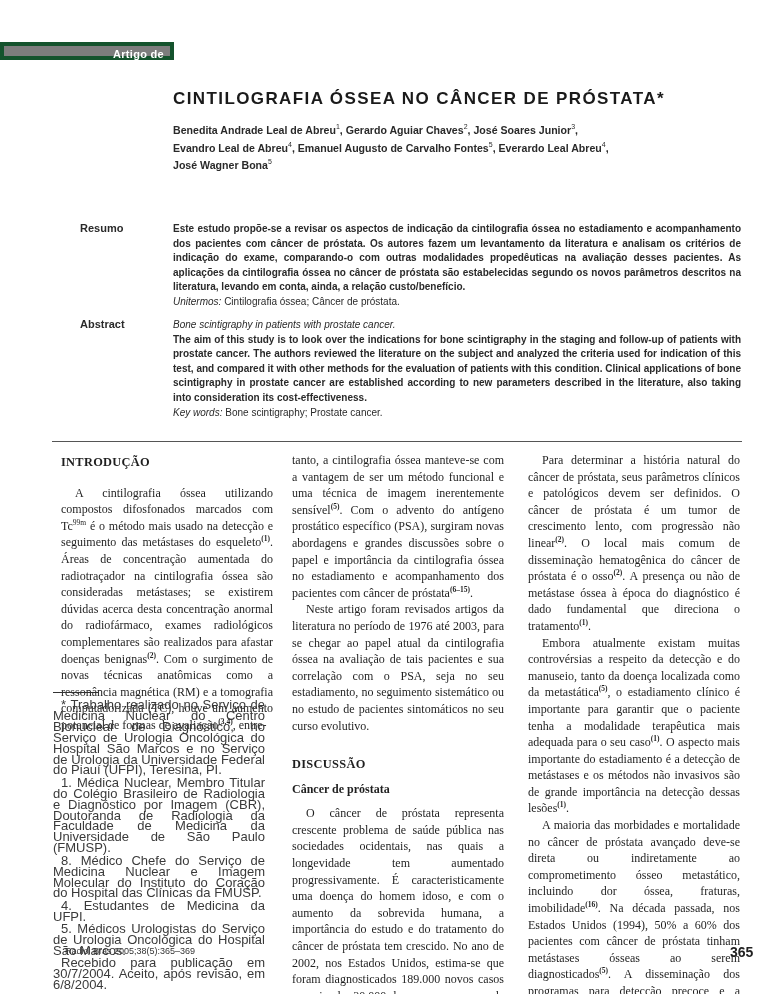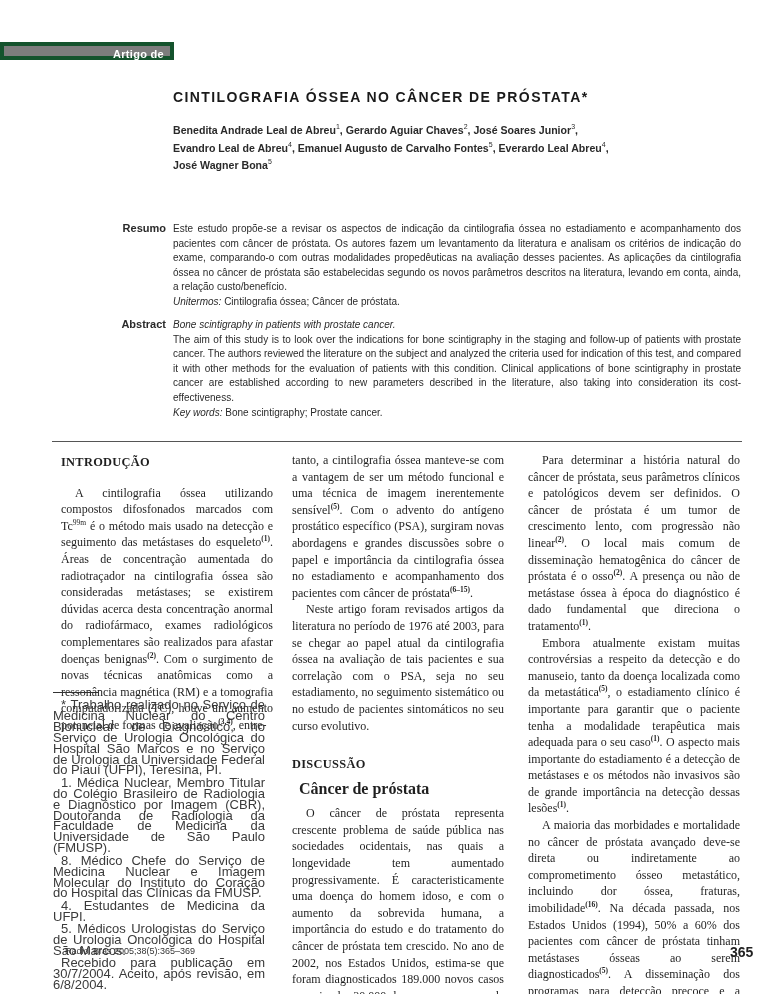--- a/index.html
+++ b/index.html
@@ -7,48 +7,48 @@
   body { position:relative; font-family:"Liberation Serif", serif; color:#1a1a1a; }
   .section-tab {
     position:absolute; left:0; top:42px; width:174px; height:18px;
     background:#7d7d7d; border:4px solid #14532d;
     color:#ffffff; font-family:"Liberation Sans", sans-serif; font-weight:bold;
     font-size:11px; line-height:16px; padding-left:109px; letter-spacing:0.3px;
   }
   .title {
     position:absolute; left:173px; top:89px;
     font-family:"Liberation Sans", sans-serif; font-weight:bold;
-    font-size:14px; letter-spacing:1.4px; color:#1a1a1a;
+    font-size:17px; letter-spacing:1.4px; color:#1a1a1a;
   }
   .authors {
     position:absolute; left:173px; top:122px; width:560px;
     font-family:"Liberation Sans", sans-serif; font-weight:bold;
     font-size:10.6px; line-height:17.5px; color:#2a2a2a;
   }
   .authors sup { font-size:7px; }
   .abs-block { position:absolute; left:80px; width:660px; font-family:"Liberation Sans", sans-serif; }
   .abs-label {
-    position:absolute; left:0; top:0; width:86px; text-align:right;
+    position:absolute; left:0; top:0; width:86px; text-align:left;
     font-weight:bold; font-size:11px; color:#2a2a2a;
   }
   .abs-body {
     position:absolute; left:93px; top:0; width:568px;
     font-size:10px; line-height:14.6px; color:#2a2a2a; text-align:justify;
   }
-  .abs-body .b { font-weight:normal; }
+  .abs-body .b { font-weight:bold; }
   .abs-body .it { font-style:italic; }
   .resumo { top:222px; }
   .abstract { top:318px; }
   .rule { position:absolute; left:52px; top:441px; width:690px; height:1px; background:#555; }
   .col { position:absolute; top:452px; width:212px; font-size:12px; line-height:16.6px; text-align:justify; color:#1f1f1f; }
   .col1 { left:53px;margin-left:8px; }
   .col2 { left:292px; top:452px; }
   .col3 { left:528px; }
   .col h2 { font-size:12.4px; font-weight:bold; letter-spacing:0.3px; margin:2px 0 14px 0; }
-  .col h3 { font-size:16px; font-weight:bold; margin:6px 0 8px 7px; }
+  .col h3 { font-size:12px; font-weight:bold; margin:6px 0 8px 0; }
   .col p { text-indent:14px; }
   .col p.noind { text-indent:0; }
   sup { font-size:7.5px; line-height:0; vertical-align:super; font-weight:bold; }
   sup.plain { font-weight:normal; }
   .fn-rule { position:absolute; left:53px; top:692px; width:46px; height:1px; background:#333; }
   .footnotes {
     position:absolute; left:53px; top:700px; width:212px;
     font-family:"Liberation Sans", sans-serif; font-size:13px; line-height:10.9px;
     color:#3a3a3a; text-align:justify;
   }

